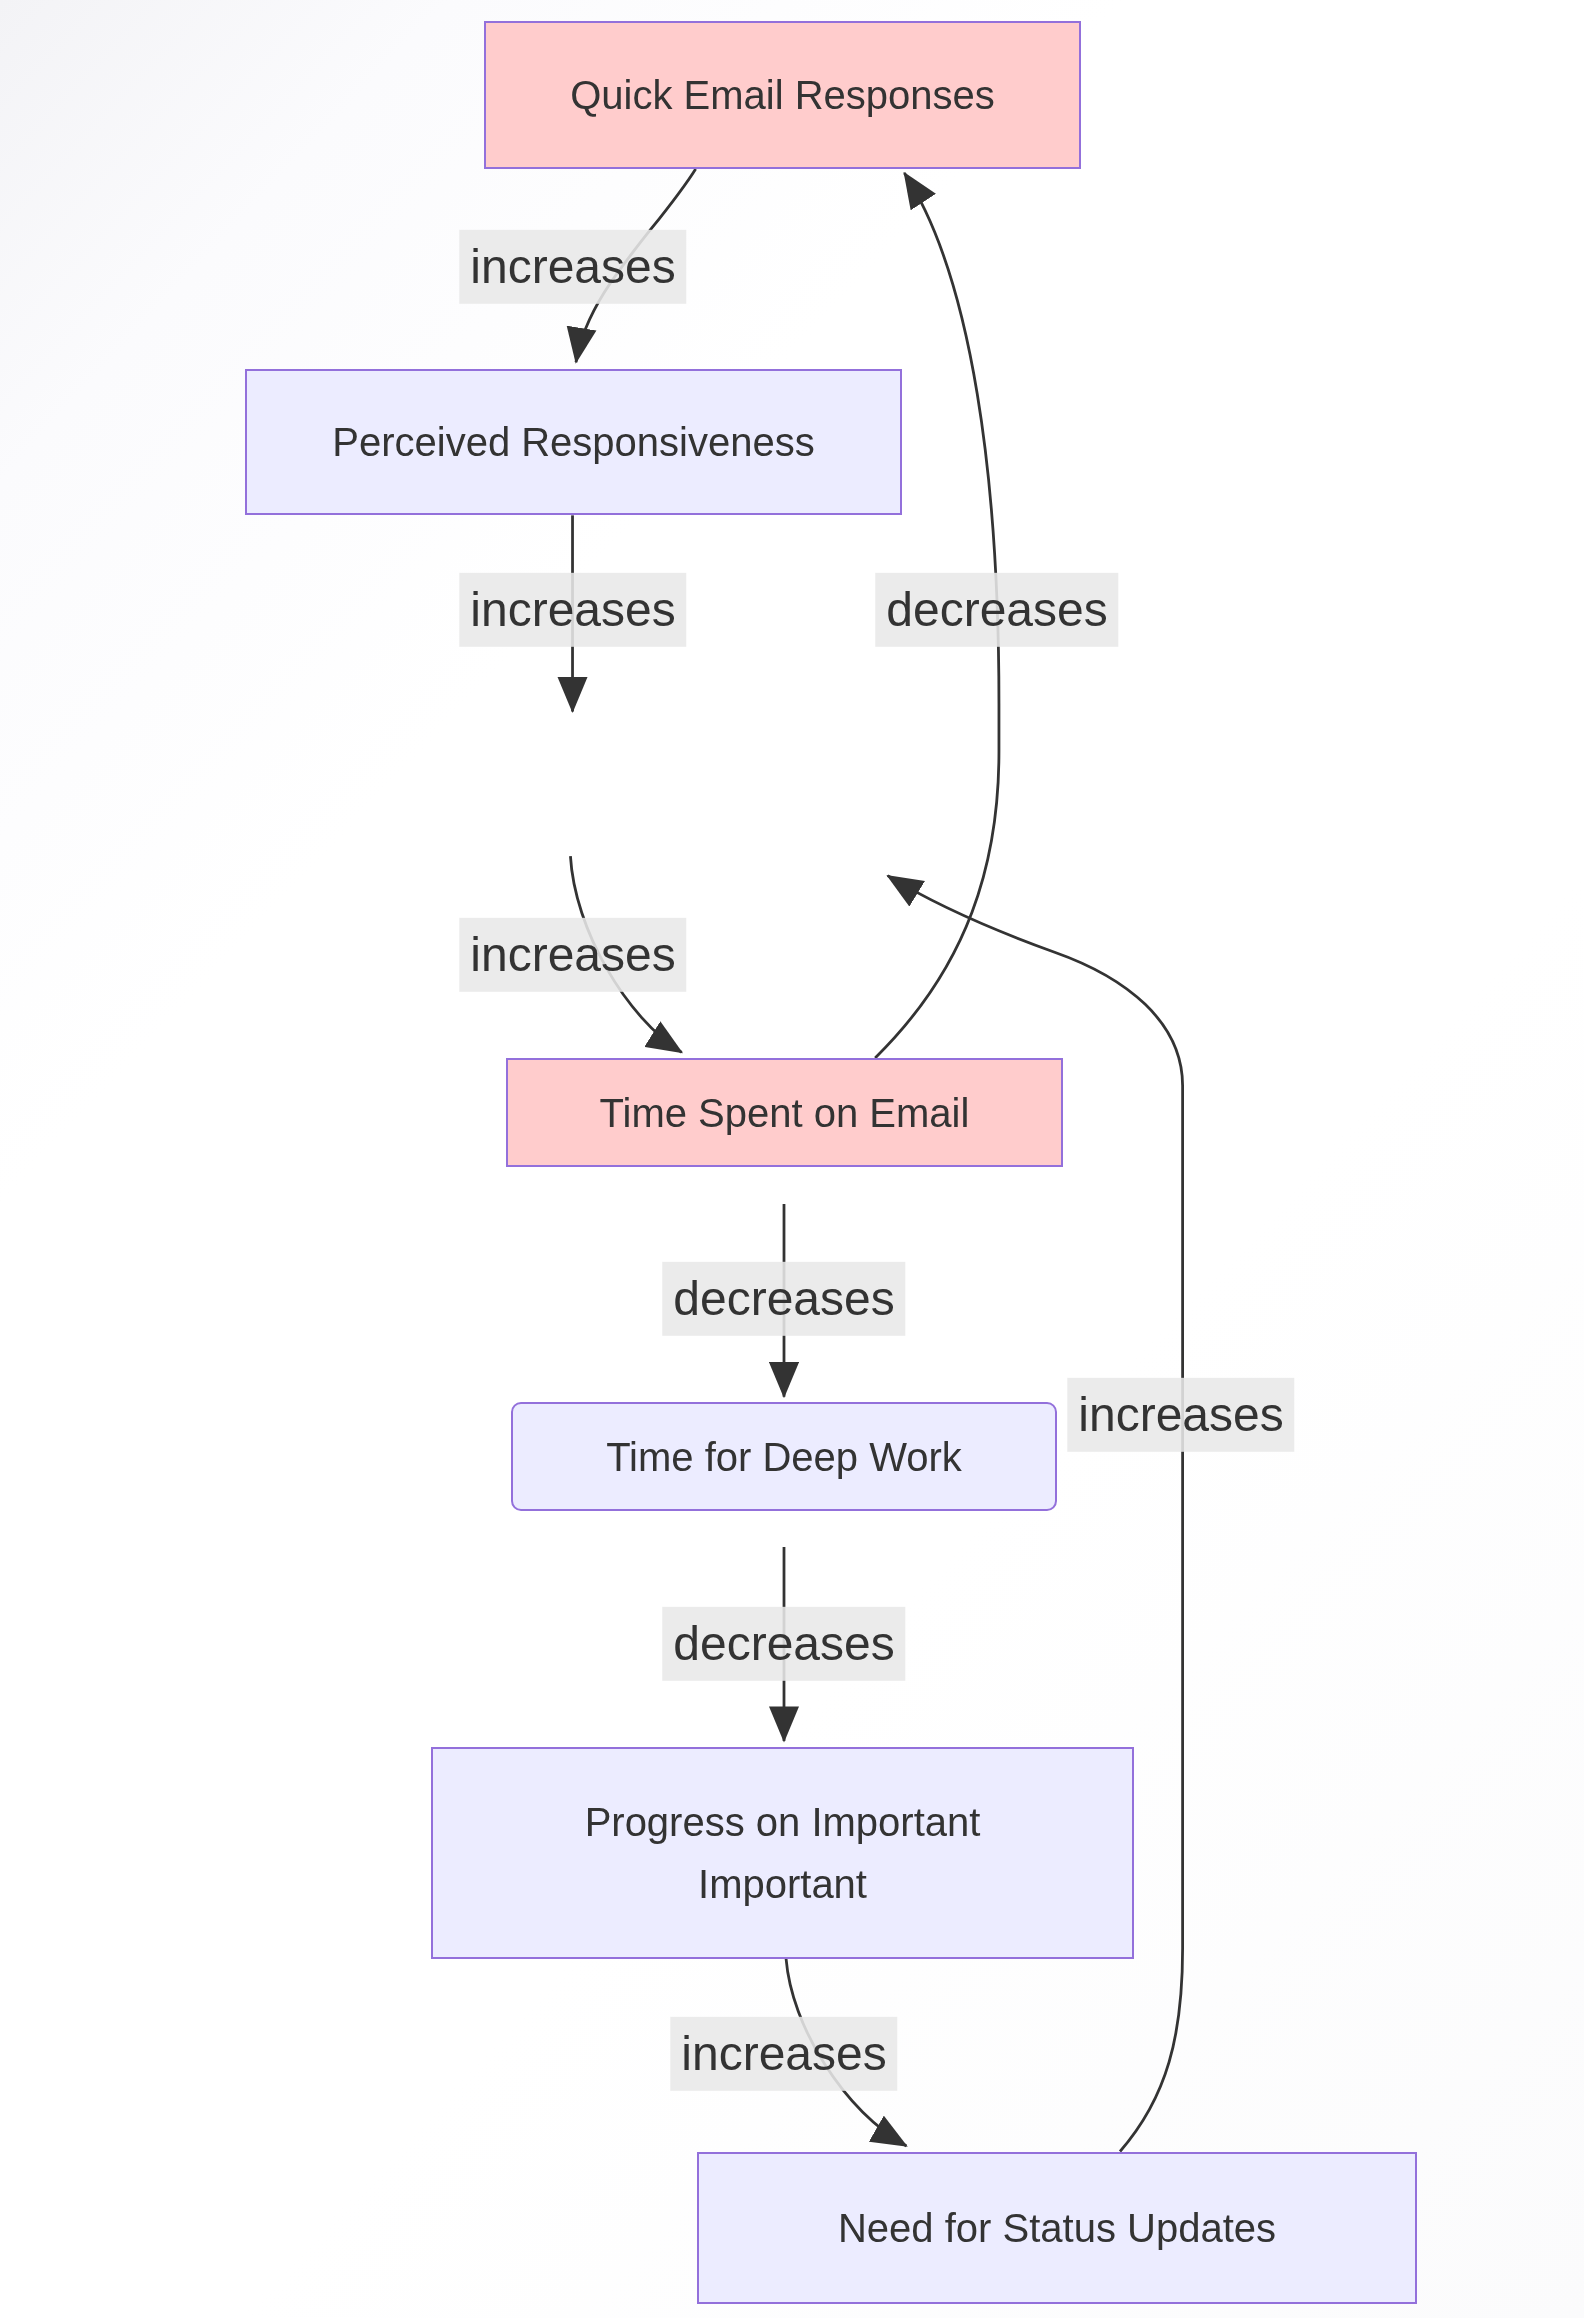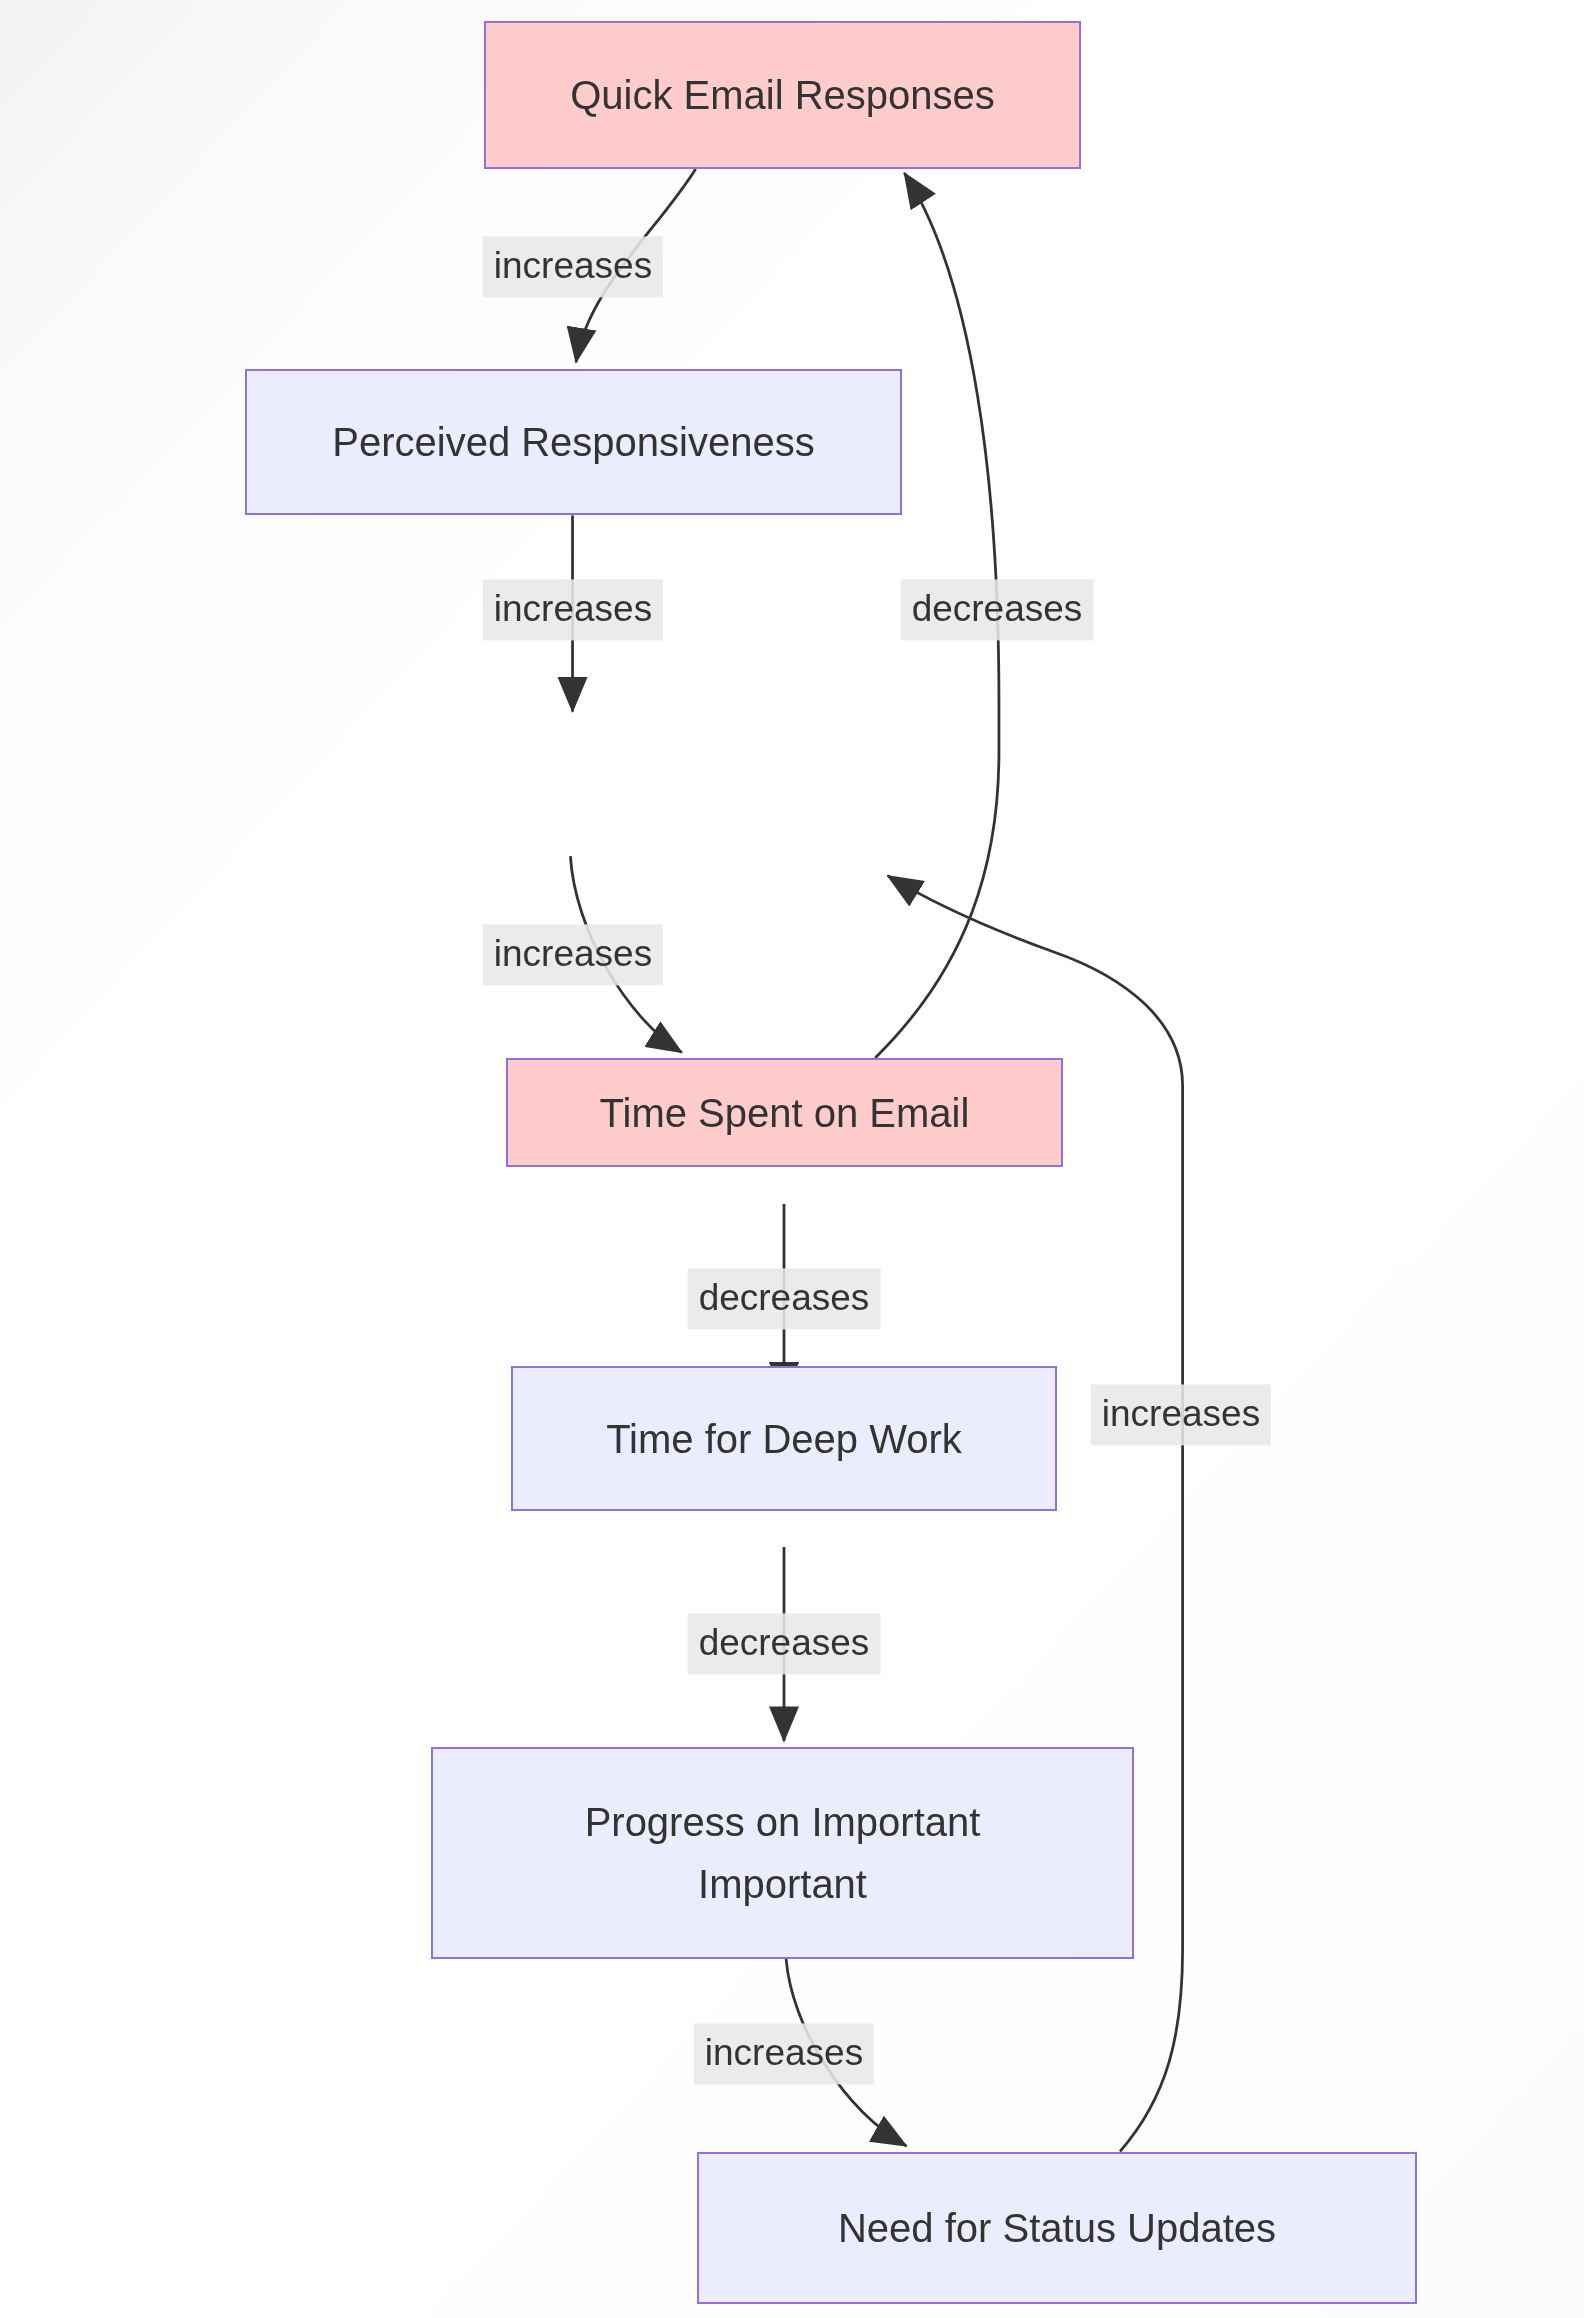--- a/index.html
+++ b/index.html
@@ -17,21 +17,21 @@
     position:absolute;box-sizing:border-box;
     border:2.8px solid #9370DB;background:#ECECFF;
     display:flex;flex-direction:column;align-items:center;justify-content:center;
     text-align:right;font-size:40px;line-height:1.55;color:#333333;
   }
   .node.highlight{background:#FFCCCC;}
   .node .line{display:block;white-space:nowrap;}
   .edge-label{
     position:absolute;transform:translate(-50%,-50%);
     background:rgba(232,232,232,0.88);
-    font-size:37px;line-height:1.2;padding:8.4px 11px;
+    font-size:48px;line-height:1.2;padding:8.4px 11px;
     white-space:nowrap;color:#333333;
   }
 </style>
 </head>
 <body>
 
 <div class="stage">
 
   <svg class="edge-layer" viewBox="0 0 2277 3332" aria-hidden="true">
     <defs>
@@ -55,21 +55,21 @@
 
   <div class="node" style="left:245px;top:369px;width:657px;height:146px;">
     <span class="line">Perceived Responsiveness</span>
   </div>
 
 
   <div class="node highlight" style="left:506px;top:1058px;width:557px;height:109px;">
     <span class="line">Time Spent on Email</span>
   </div>
 
-  <div class="node" style="left:511px;top:1366px;width:546px;height:145px;">
+  <div class="node" style="left:511px;top:1402px;width:546px;height:109px;border-radius:10px;">
     <span class="line">Time for Deep Work</span>
   </div>
 
   <div class="node" style="left:431px;top:1747px;width:703px;height:212px;">
     <span class="line">Progress on Important</span>
     <span class="line">Important</span>
   </div>
 
   <div class="node" style="left:697px;top:2152px;width:720px;height:152px;">
     <span class="line">Need for Status Updates</span>

